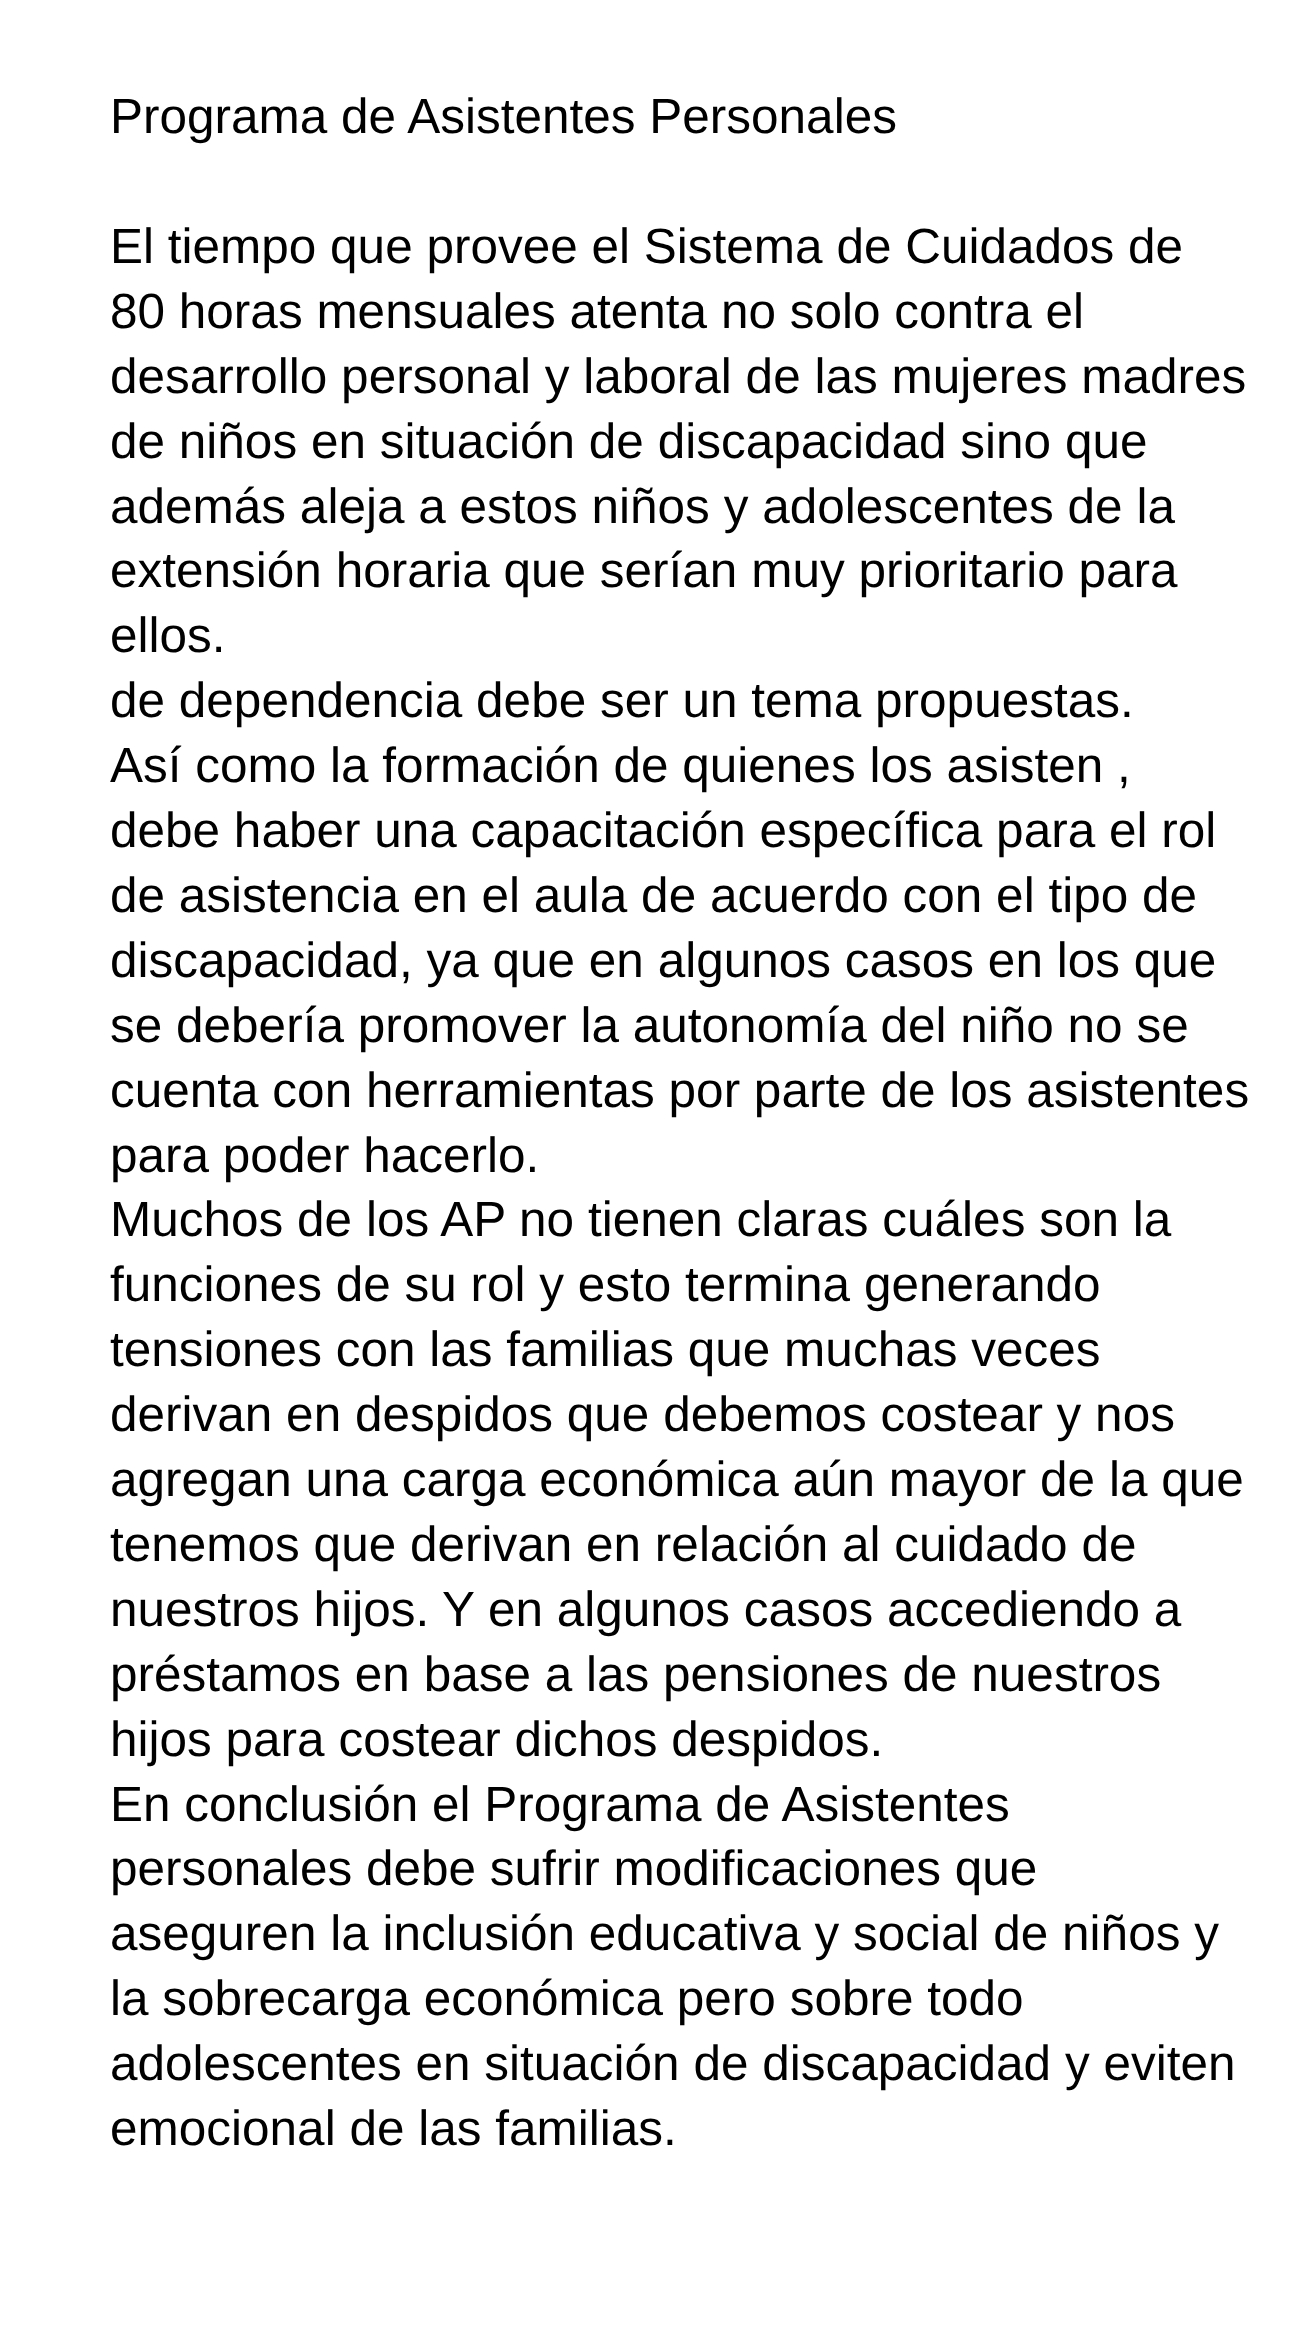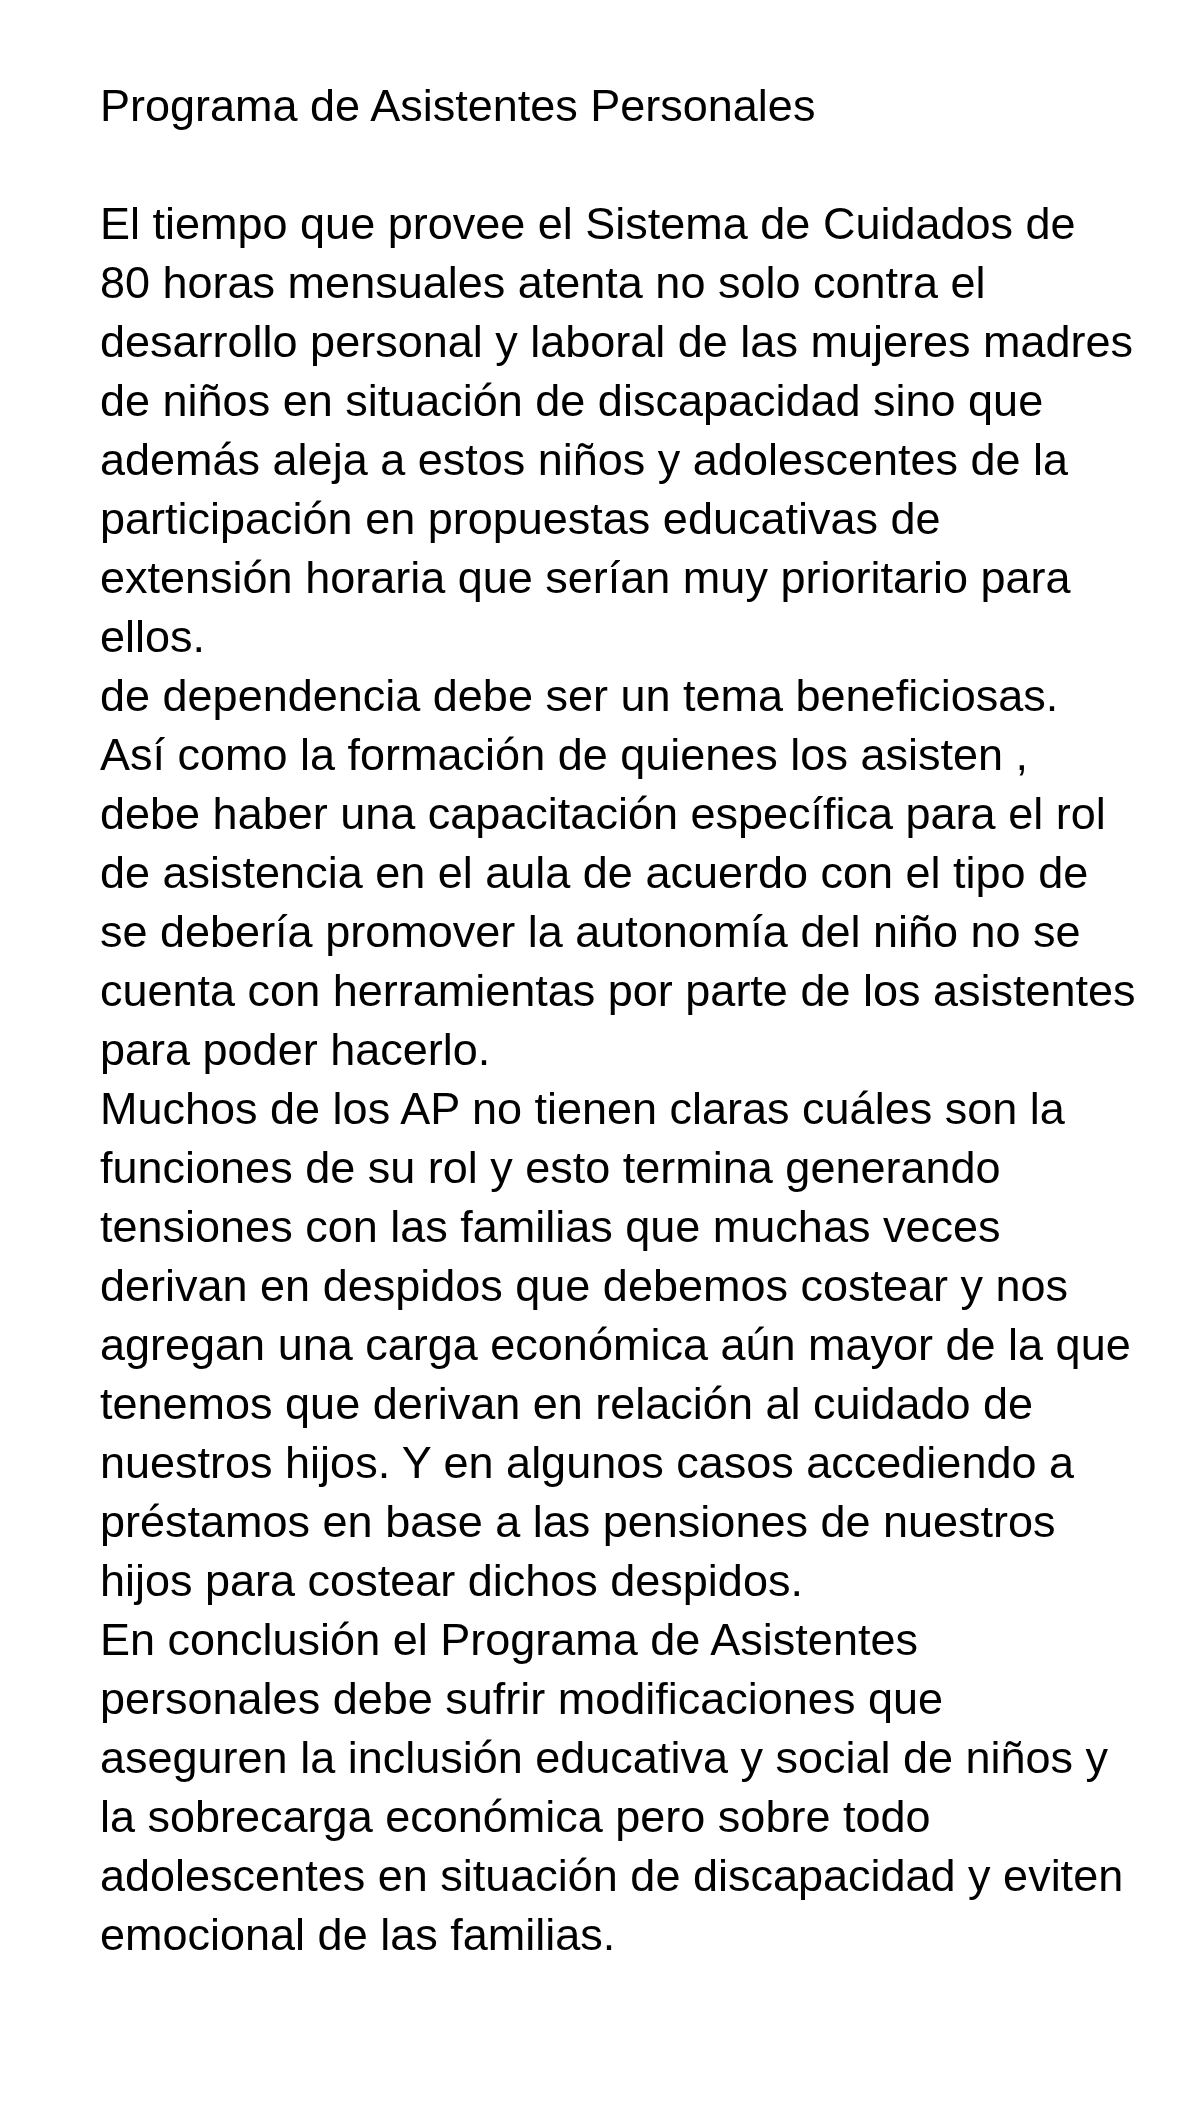--- a/index.html
+++ b/index.html
@@ -31,27 +31,27 @@
 </head>
 <body>
 
 <div class="page">
   <div class="line title">Programa de Asistentes Personales</div>
   <div class="line">El tiempo que provee el Sistema de Cuidados de</div>
   <div class="line">80 horas mensuales atenta no solo contra el</div>
   <div class="line">desarrollo personal y laboral de las mujeres madres</div>
   <div class="line">de niños en situación de discapacidad sino que</div>
   <div class="line">además aleja a estos niños y adolescentes de la</div>
-  <div class="line">participación en propuestas educativas de</div>
   <div class="line">extensión horaria que serían muy prioritario para</div>
   <div class="line">ellos.</div>
-  <div class="line">de dependencia debe ser un tema beneficiosas.</div>
+  <div class="line">de dependencia debe ser un tema propuestas.</div>
   <div class="line">Así como la formación de quienes los asisten ,</div>
   <div class="line">debe haber una capacitación específica para el rol</div>
   <div class="line">de asistencia en el aula de acuerdo con el tipo de</div>
+  <div class="line">discapacidad, ya que en algunos casos en los que</div>
   <div class="line">se debería promover la autonomía del niño no se</div>
   <div class="line">cuenta con herramientas por parte de los asistentes</div>
   <div class="line">para poder hacerlo.</div>
   <div class="line">Muchos de los AP no tienen claras cuáles son la</div>
   <div class="line">funciones de su rol y esto termina generando</div>
   <div class="line">tensiones con las familias que muchas veces</div>
   <div class="line">derivan en despidos que debemos costear y nos</div>
   <div class="line">agregan una carga económica aún mayor de la que</div>
   <div class="line">tenemos que derivan en relación al cuidado de</div>
   <div class="line">nuestros hijos. Y en algunos casos accediendo a</div>

